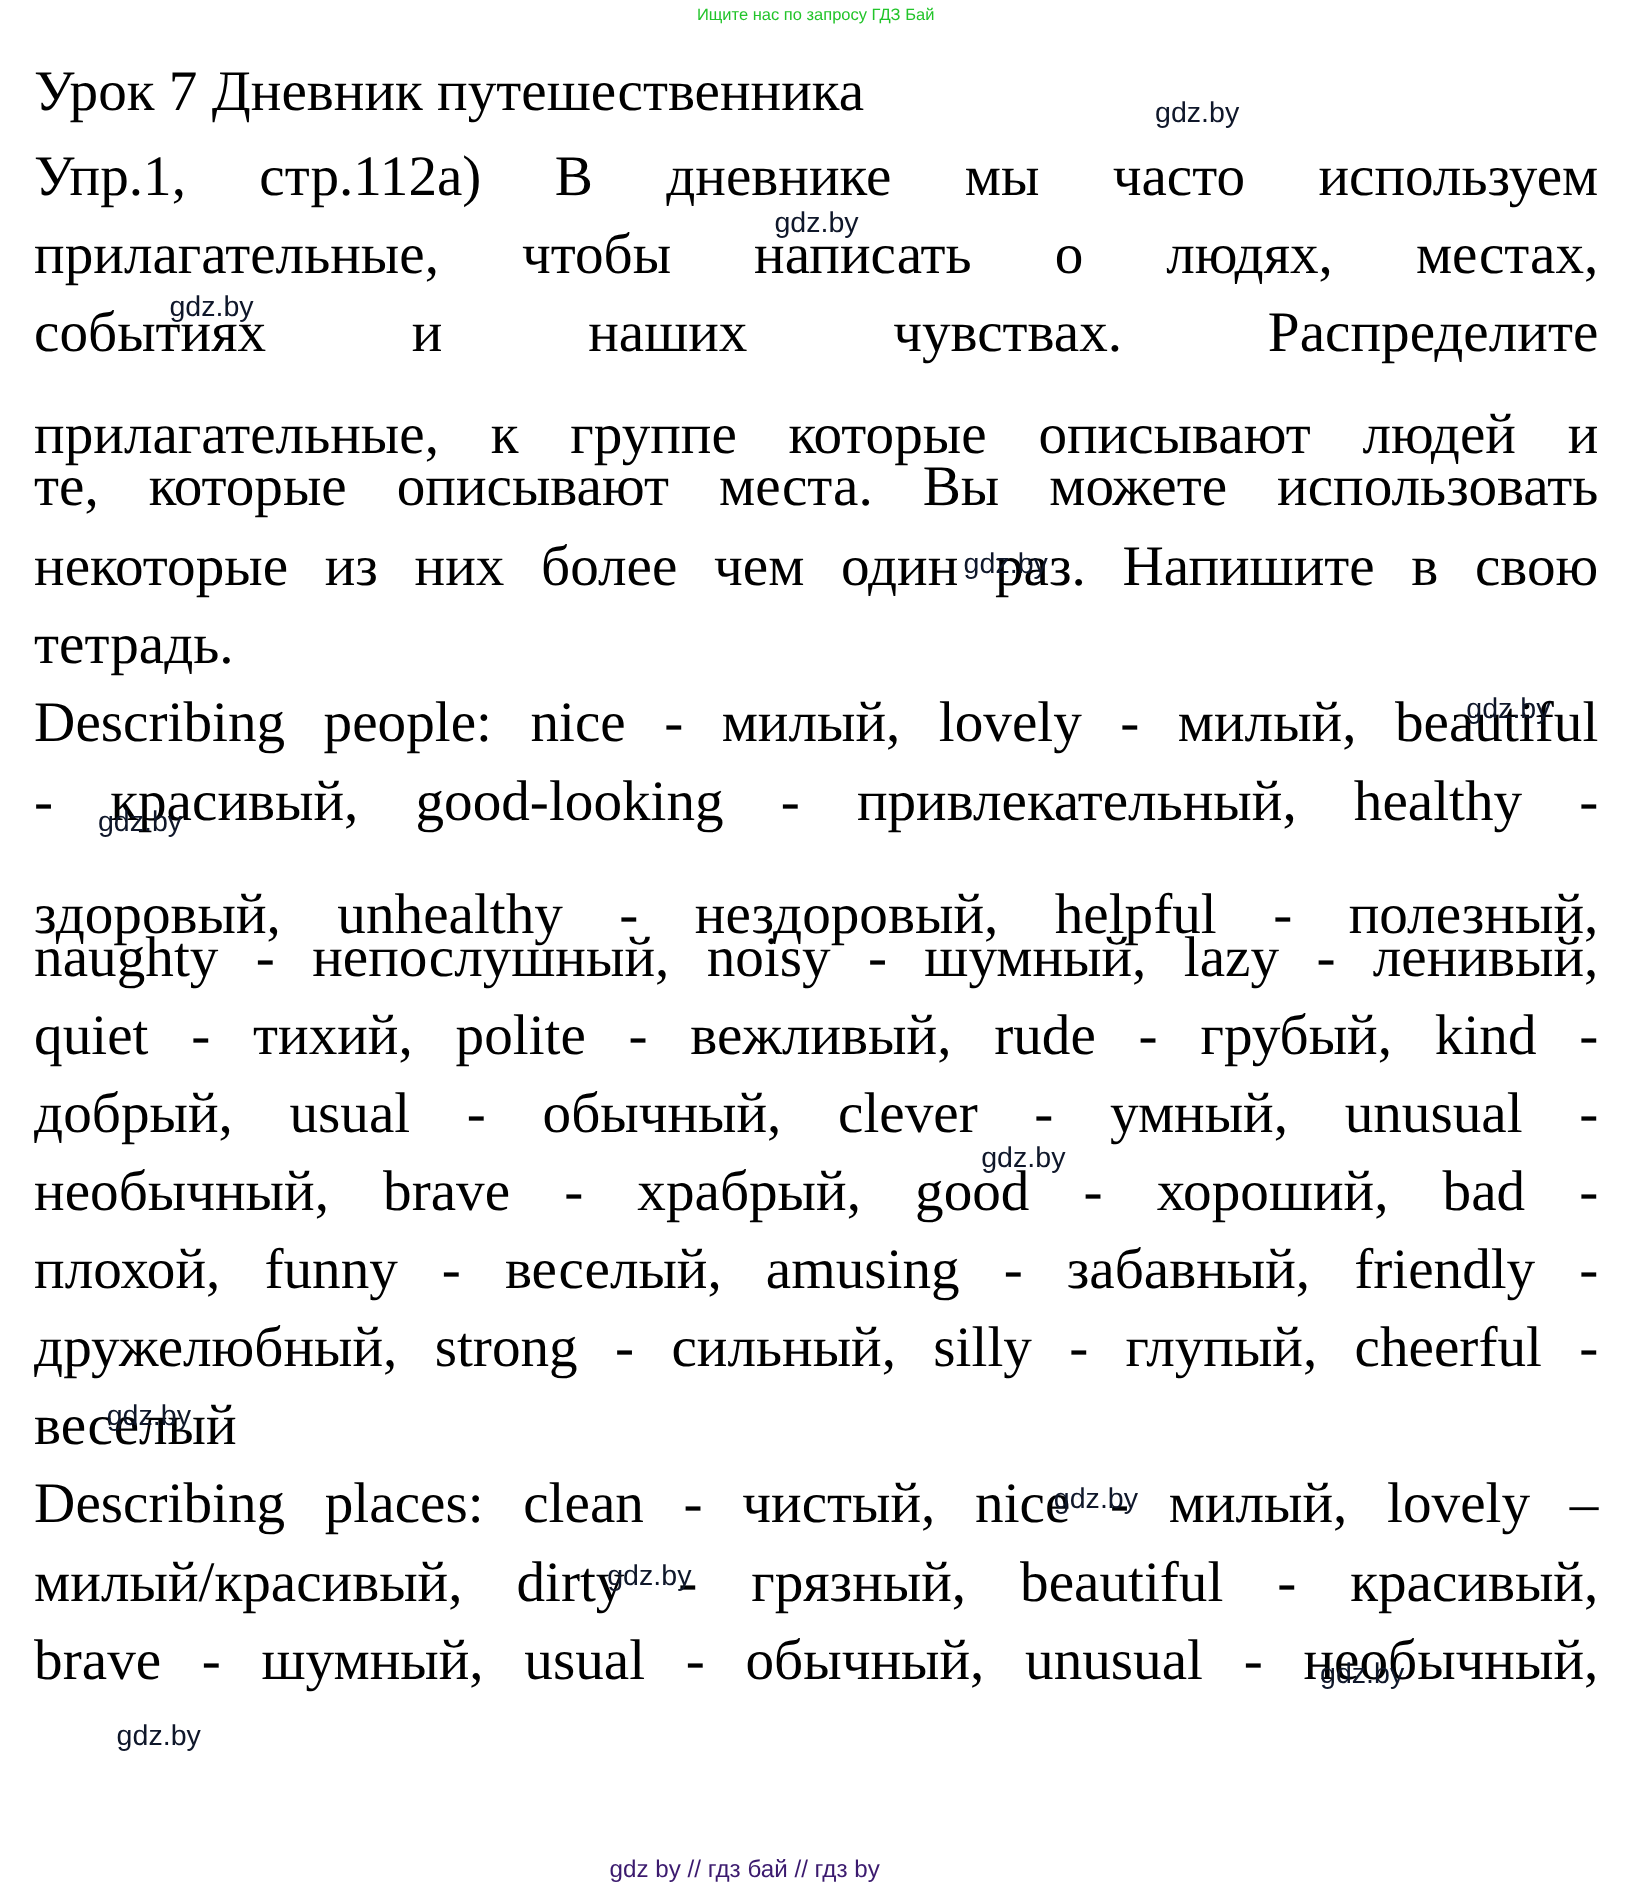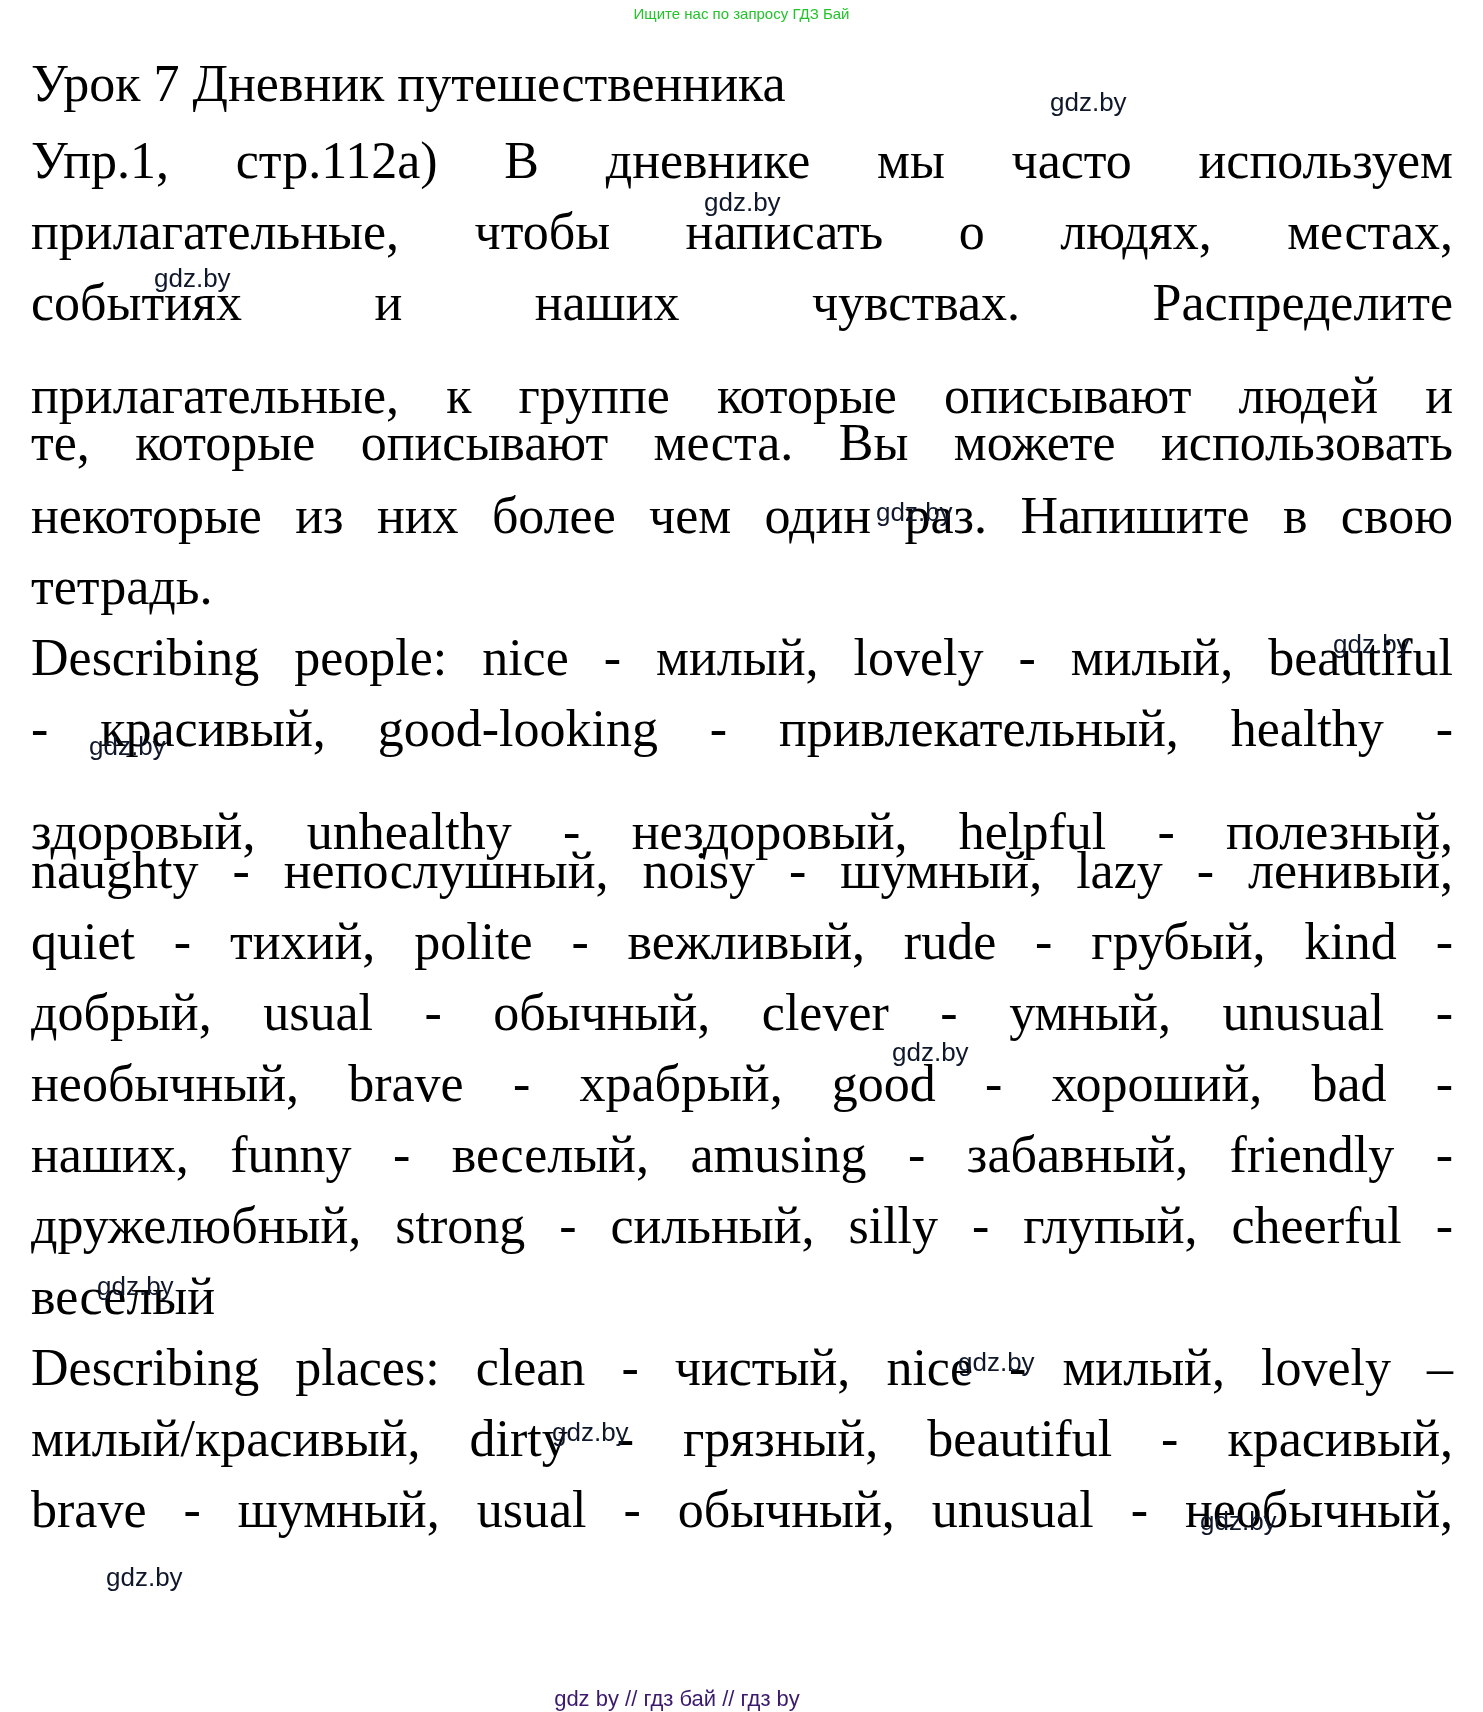--- a/index.html
+++ b/index.html
@@ -42,21 +42,21 @@
   <div class="line j" style="top:359px;">те, которые описывают места. Вы можете использовать</div>
   <div class="line j" style="top:432px;">некоторые из них более чем один раз. Напишите в свою</div>
   <div class="line" style="top:503px;">тетрадь.</div>
   <div class="line j" style="top:574px;">Describing people: nice - милый, lovely - милый, beautiful</div>
   <div class="line j" style="top:645px;">- красивый, good-looking - привлекательный, healthy -</div>
   <div class="line j" style="top:748px;">здоровый, unhealthy - нездоровый, helpful - полезный,</div>
   <div class="line j" style="top:787px;">naughty - непослушный, noisy - шумный, lazy - ленивый,</div>
   <div class="line j" style="top:858px;">quiet - тихий, polite - вежливый, rude - грубый, kind -</div>
   <div class="line j" style="top:929px;">добрый, usual - обычный, clever - умный, unusual -</div>
   <div class="line j" style="top:1000px;">необычный, brave - храбрый, good - хороший, bad -</div>
-  <div class="line j" style="top:1071px;">наших, funny - веселый, amusing - забавный, friendly -</div>
+  <div class="line j" style="top:1071px;">плохой, funny - веселый, amusing - забавный, friendly -</div>
   <div class="line j" style="top:1142px;">дружелюбный, strong - сильный, silly - глупый, cheerful -</div>
   <div class="line" style="top:1213px;">веселый</div>
   <div class="line j" style="top:1284px;">Describing places: clean - чистый, nice - милый, lovely –</div>
   <div class="line j" style="top:1355px;">милый/красивый, dirty - грязный, beautiful - красивый,</div>
   <div class="line j" style="top:1426px;">brave - шумный, usual - обычный, unusual - необычный,</div>
 </div>
 
 <div id="watermarks">
     <span class="wm" style="left: 1050px; top: 88px;">gdz.by</span>
     <span class="wm" style="left: 704px; top: 188px;">gdz.by</span>

